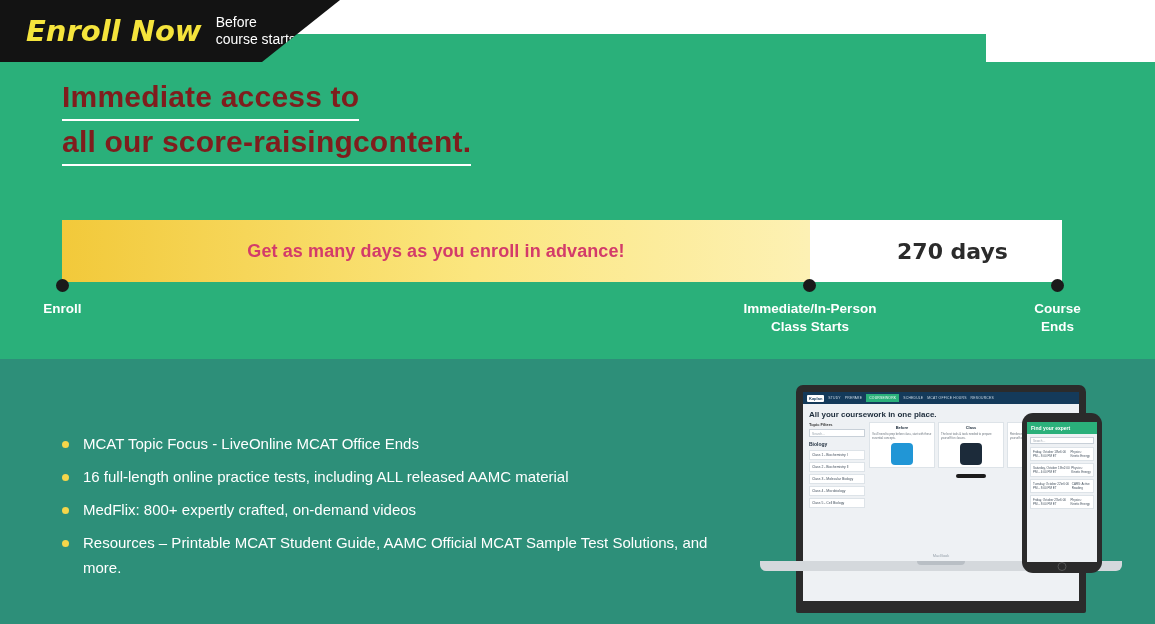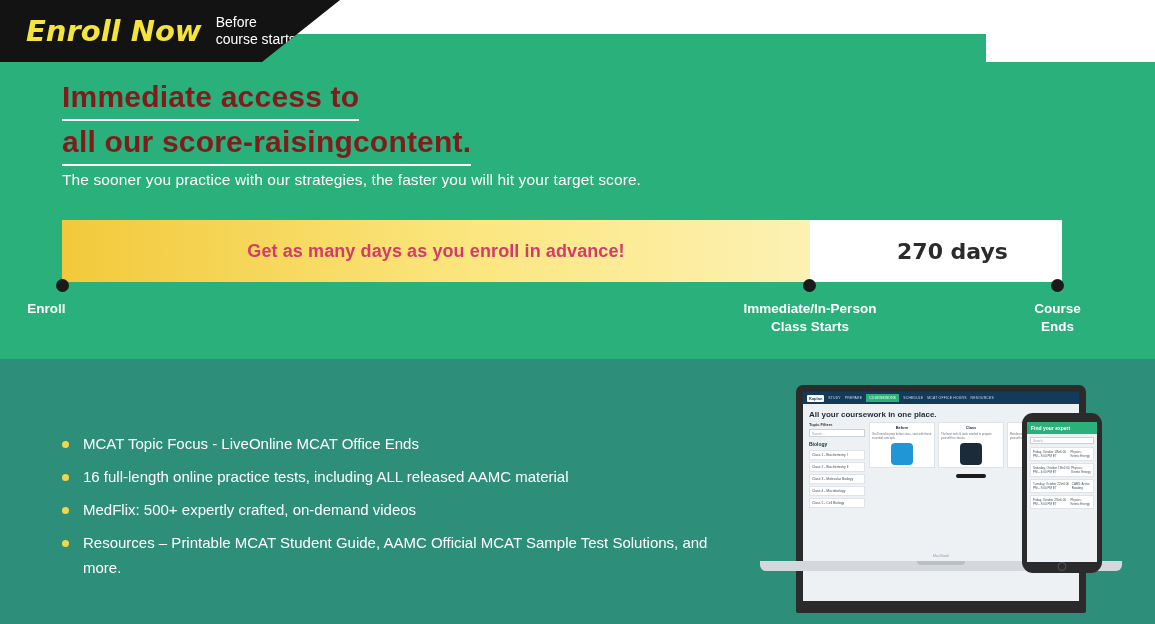--- a/index.html
+++ b/index.html
@@ -143,21 +143,21 @@
 
   .tl-label {
     position: absolute;
     top: 238px;
     color: #ffffff;
     font-size: 13.5px;
     font-weight: bold;
     line-height: 18px;
     text-align: center;
   }
-  .tl-label-1 { left: 4px; width: 85px; }
+  .tl-label-1 { left: 20px; width: 85px; }
   .tl-label-2 { left: 710px; width: 200px; }
   .tl-label-3 { left: 1000px; width: 115px; }
 
   
   .bottom {
     position: absolute;
     left: 0; top: 359px;
     width: 1155px; height: 265px;
     background: #2d8f79;
   }
@@ -322,21 +322,20 @@
     </div>
   </div>
 
   <div class="hero">
 
     <div class="headline">
       <span class="ul1">Immediate access to</span><br>
       <span class="ul2">all our score-raising</span><span class="ul2"> content.</span>
     </div>
 
-    <div class="subhead">The sooner you practice with our strategies, the faster you will hit your target score.</div>
 
     <div class="timeline">
       <div class="bar-left"></div>
       <div class="bar-right"></div>
       <div class="bar-left-label">Get as many days as you enroll in advance!</div>
       <div class="bar-right-label">270 days</div>
     </div>
 
     <div class="dot dot-1"></div>
     <div class="dot dot-2"></div>
@@ -353,21 +352,21 @@
       <span>Course</span><br>
       <span>Ends</span>
     </div>
   </div>
 
   <div class="bottom">
 
     <ul class="bullets">
       <li>MCAT Topic Focus - LiveOnline MCAT Office Ends</li>
       <li>16 full-length online practice tests, including ALL released AAMC material</li>
-      <li>MedFlix: 500+ expertly crafted, on-demand videos</li>
+      <li>MedFlix: 800+ expertly crafted, on-demand videos</li>
       <li>Resources – Printable MCAT Student Guide, AAMC Official MCAT Sample Test Solutions, and more.</li>
     </ul>
 
     <div class="devices">
 
       <div class="laptop-screen">
         <div class="laptop-inner">
           <div class="lap-nav">
             <span class="lap-logo">Kaplan</span>
             <span class="lap-nav-item">STUDY</span>

